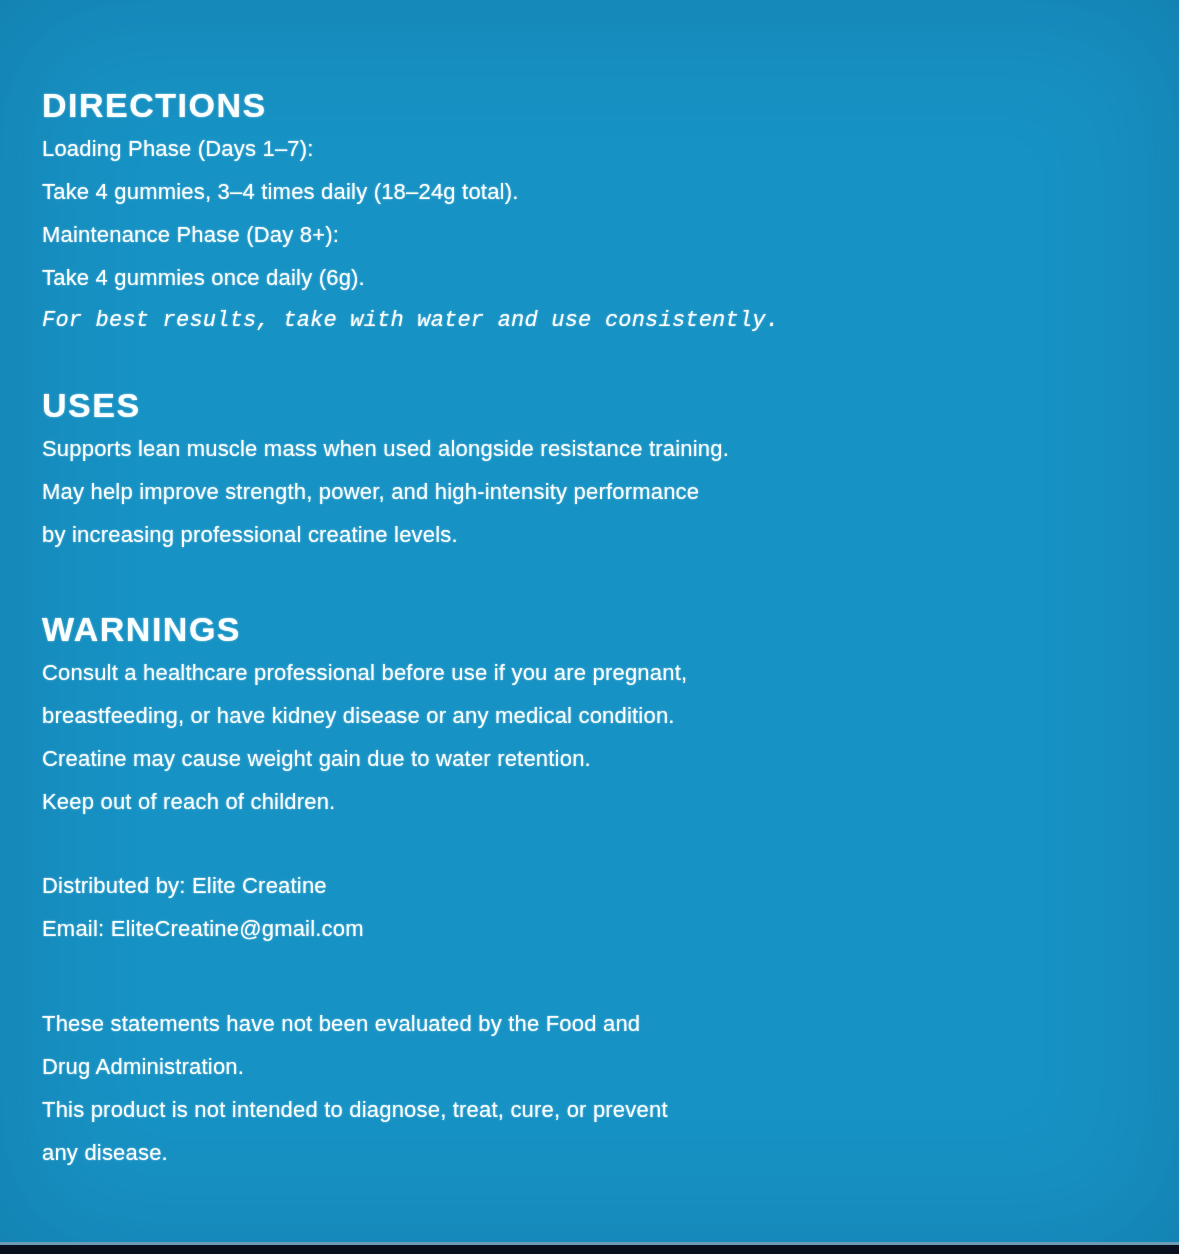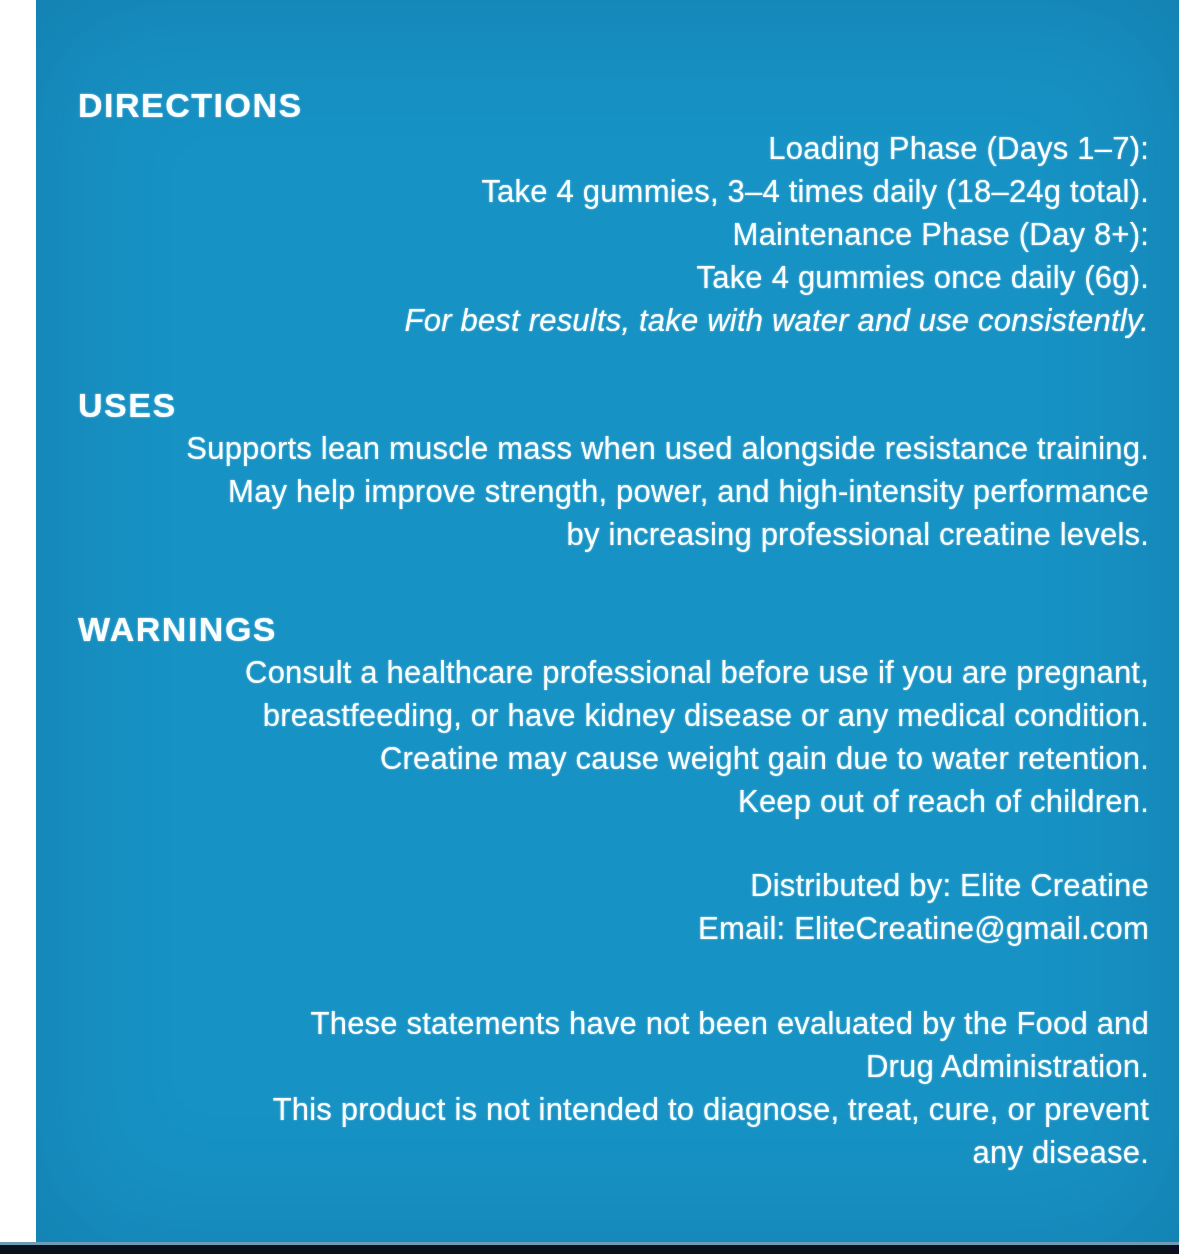--- a/index.html
+++ b/index.html
@@ -14,43 +14,42 @@
     position: relative;
   }
   .label-panel {
     position: absolute;
     inset: 0;
     background: #1792c4;
     box-shadow: inset 0 0 140px rgba(0, 40, 70, 0.18);
     box-sizing: border-box;
     padding: 84px 30px 0 42px;
     color: #fbfeff;
-    margin-left: 36px;
   }
   .label-text {
     filter: blur(0.4px);
   }
   .section-heading {
     font-size: 34px;
     font-weight: 700;
     letter-spacing: 1.5px;
     line-height: 43px;
     text-shadow: 0 0 2px rgba(225, 245, 252, 0.85);
   }
   .body-line {
-    font-size: 31px;
+    font-size: 22px;
     font-weight: 400;
     line-height: 43px;
     letter-spacing: 0.2px;
     text-shadow: 0 0 2px rgba(210, 240, 250, 0.8);
     white-space: nowrap;
-    text-align: right;
   }
   .italic-line {
     font-style: italic;
+    font-family: Liberation Mono, monospace;
   }
   .section-uses { margin-top: 42px; }
   .section-warnings { margin-top: 52px; }
   .section-disclaimer { margin-top: 52px; }
   .section-distributor { margin-top: 41px; }
   .bottom-bar {
     position: absolute;
     left: 0;
     right: 0;
     bottom: 0;

